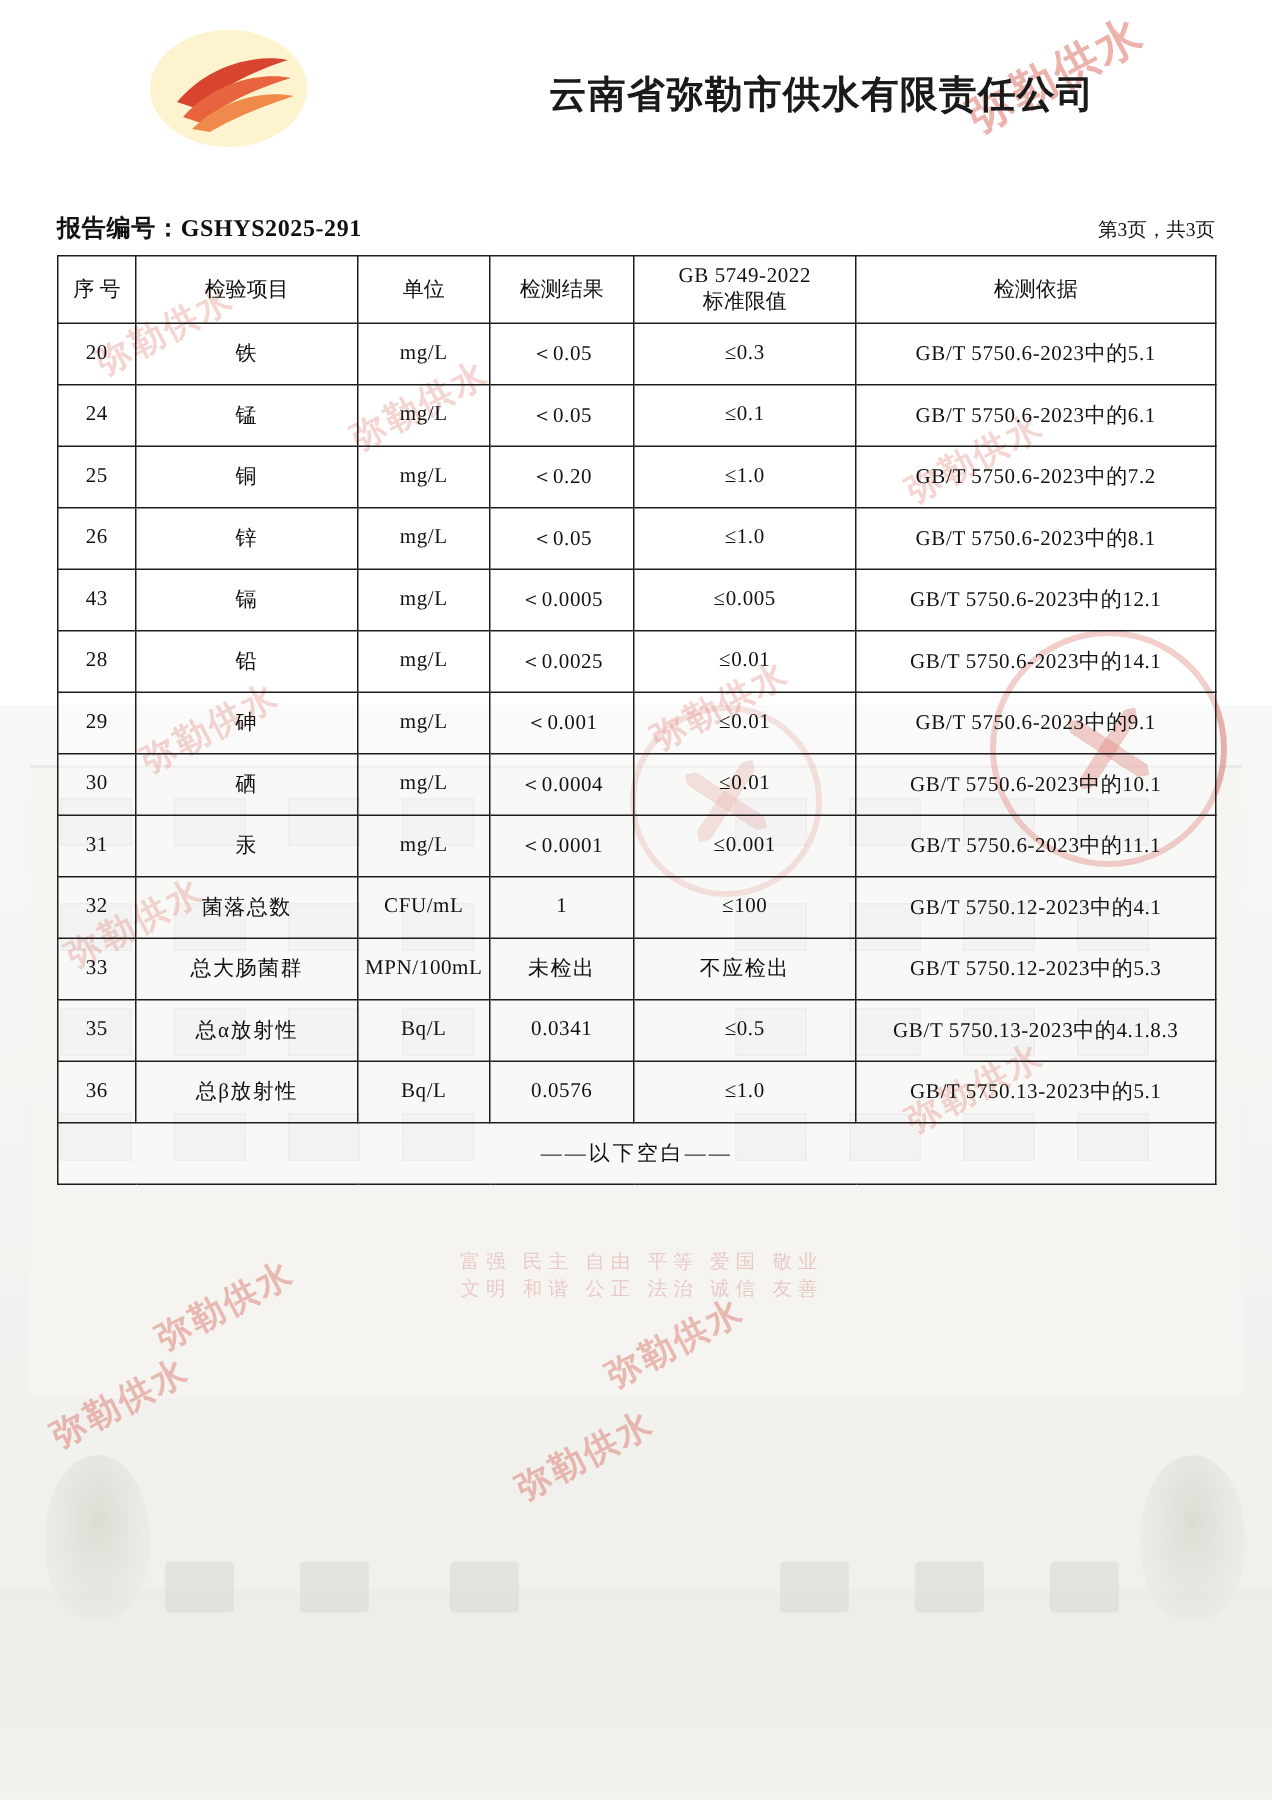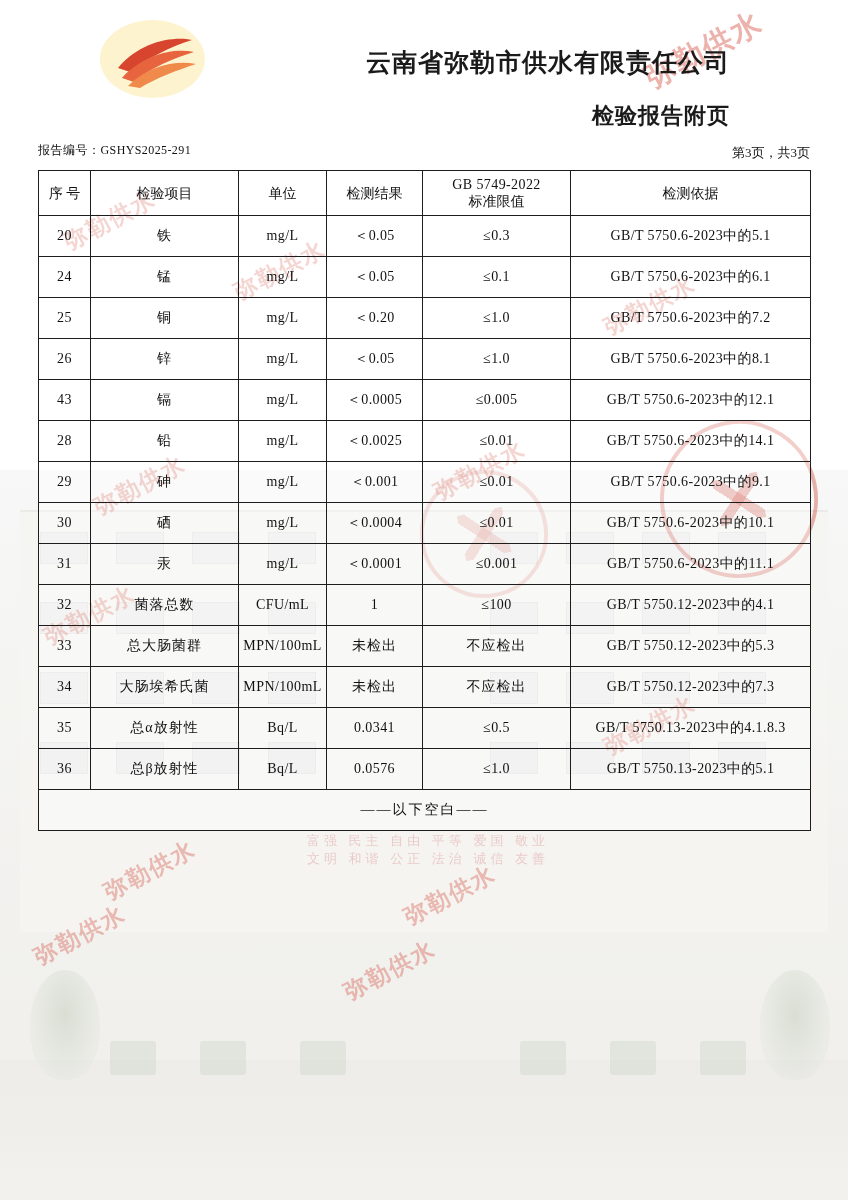--- a/index.html
+++ b/index.html
@@ -184,22 +184,22 @@
     position: absolute;
     left: 38px;
     top: 142px;
     width: 772px;
     height: 22px;
   }
   .report-no {
     position: absolute;
     left: 0;
     top: 0;
-    font-size: 12px;
-    font-weight: normal;
+    font-size: 16px;
+    font-weight: bold;
     letter-spacing: 0.5px;
   }
   .page-no {
     position: absolute;
     right: 0;
     top: 2px;
     font-size: 13px;
   }
 
   
@@ -335,21 +335,20 @@
     <svg width="105" height="78" viewBox="0 0 105 78">
       <ellipse cx="52" cy="39" rx="52" ry="39" fill="#fdf3cf"></ellipse>
       <path d="M18 48 C40 22, 72 16, 92 20 C72 26, 48 38, 30 52 Z" fill="#d8452f"></path>
       <path d="M22 58 C44 34, 74 28, 94 32 C74 38, 50 48, 34 62 Z" fill="#e8643f"></path>
       <path d="M28 66 C48 46, 76 40, 96 44 C78 50, 56 58, 40 68 Z" fill="#f08a4a"></path>
     </svg>
   </div>
 
   <div class="title-block">
     <div class="title-main">云南省弥勒市供水有限责任公司</div>
-    <div class="title-sub">检验报告附页</div>
   </div>
 
   <div class="meta-row">
     <div class="report-no">
       <span>报告编号：</span><span class="mono">GSHYS2025-291</span>
     </div>
     <div class="page-no">第3页，共3页</div>
   </div>
 
   <div class="tbl-wrap">
@@ -458,28 +457,20 @@
         </tr>
         <tr>
           <td class="mono">33</td>
           <td class="cn">总大肠菌群</td>
           <td class="mono">MPN/100mL</td>
           <td class="cn">未检出</td>
           <td class="cn">不应检出</td>
           <td class="mono">GB/T 5750.12-2023中的5.3</td>
         </tr>
         <tr>
-          <td class="mono">34</td>
-          <td class="cn">大肠埃希氏菌</td>
-          <td class="mono">MPN/100mL</td>
-          <td class="cn">未检出</td>
-          <td class="cn">不应检出</td>
-          <td class="mono">GB/T 5750.12-2023中的7.3</td>
-        </tr>
-        <tr>
           <td class="mono">35</td>
           <td class="cn">总α放射性</td>
           <td class="mono">Bq/L</td>
           <td class="mono">0.0341</td>
           <td class="mono">≤0.5</td>
           <td class="mono">GB/T 5750.13-2023中的4.1.8.3</td>
         </tr>
         <tr>
           <td class="mono">36</td>
           <td class="cn">总β放射性</td>

